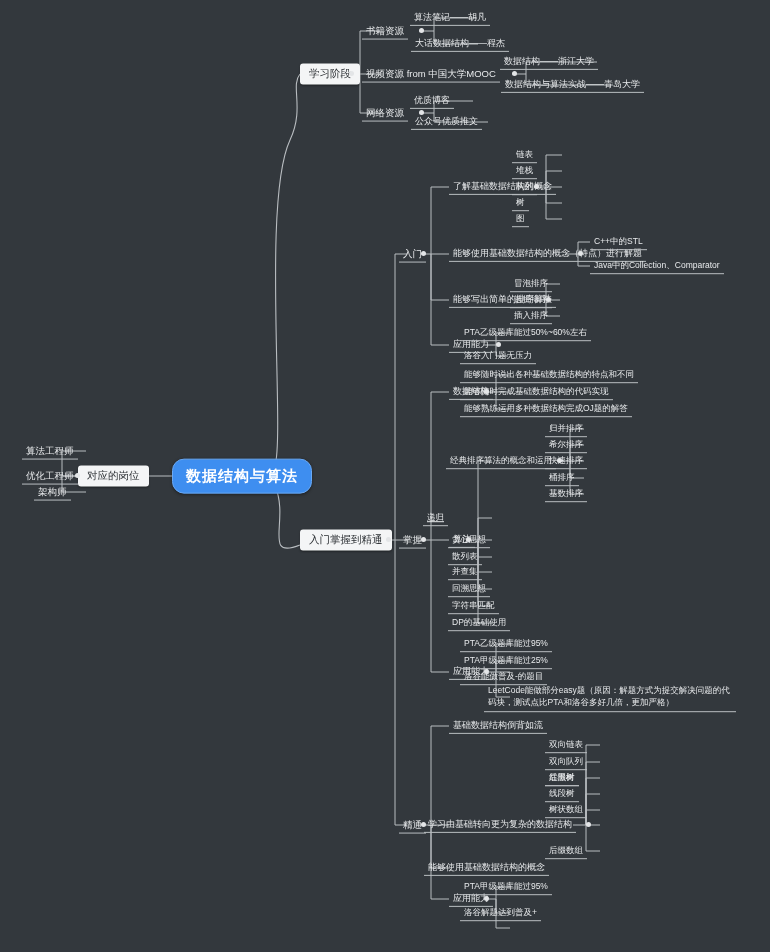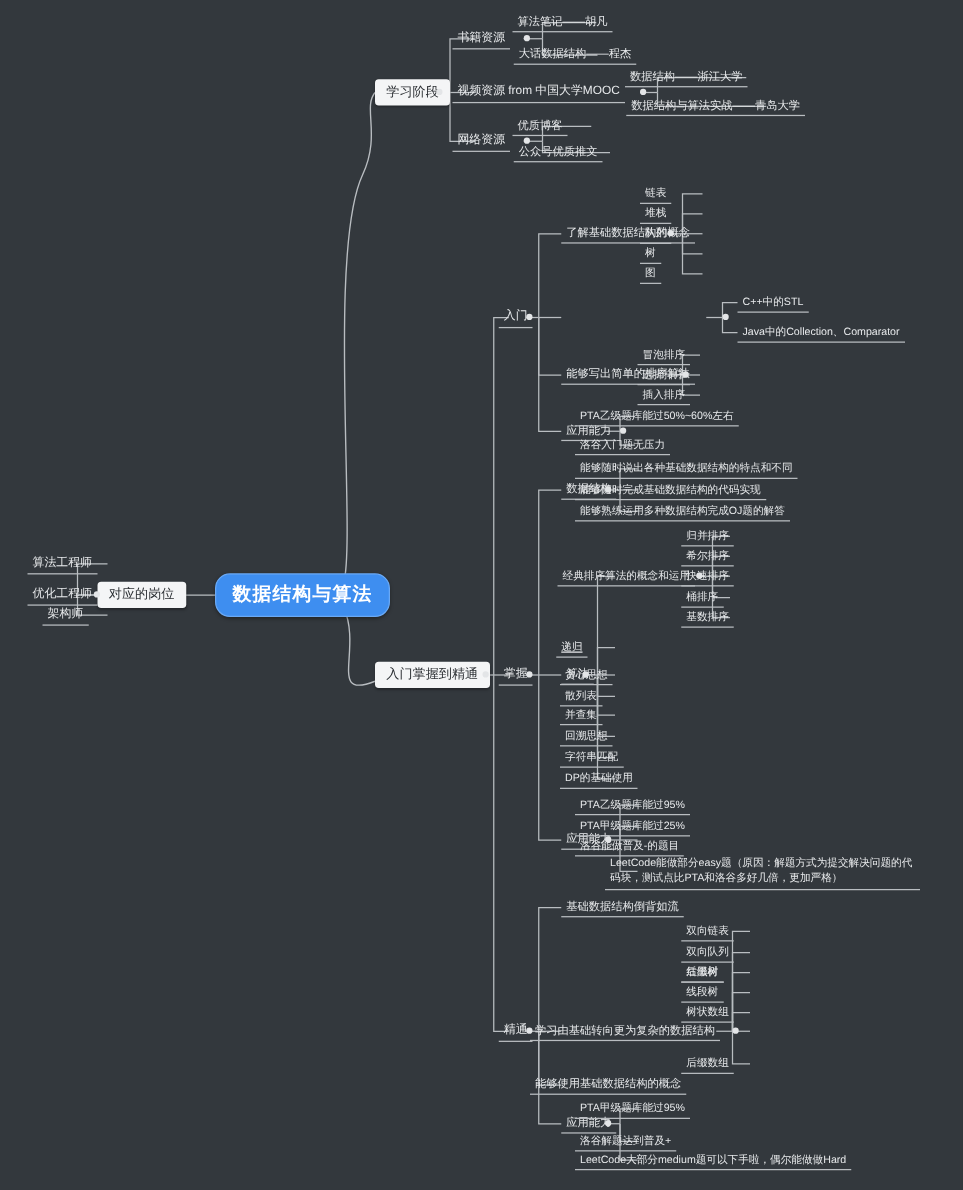--- a/index.html
+++ b/index.html
@@ -230,20 +230,21 @@
   <span class="dot" style="left:424px; top:254px;"></span>
 
   <div class="node n-sub lvl3" style="left:449px; top:187px;">了解基础数据结构的概念</div>
   <span class="dot" style="left:537px; top:187px;"></span>
   <div class="node n-sub leaf" style="left:512px; top:155px;">链表</div>
   <div class="node n-sub leaf" style="left:512px; top:171px;">堆栈</div>
   <div class="node n-sub leaf" style="left:512px; top:187px;">队列</div>
   <div class="node n-sub leaf" style="left:512px; top:203px;">树</div>
   <div class="node n-sub leaf" style="left:512px; top:219px;">图</div>
 
+  <div class="node n-sub lvl3" style="left:449px; top:254px;">能够使用基础数据结构的概念（特点）进行解题</div>
   <span class="dot" style="left:581px; top:254px;"></span>
   <div class="node n-sub leaf" style="left:590px; top:242px;">C++中的STL</div>
   <div class="node n-sub leaf" style="left:590px; top:266px;">Java中的Collection、Comparator</div>
 
   <div class="node n-sub lvl3" style="left:449px; top:300px;">能够写出简单的排序算法</div>
   <span class="dot" style="left:549px; top:300px;"></span>
   <div class="node n-sub leaf" style="left:510px; top:284px;">冒泡排序</div>
   <div class="node n-sub leaf" style="left:510px; top:300px;">选择排序</div>
   <div class="node n-sub leaf" style="left:510px; top:316px;">插入排序</div>
 
@@ -264,21 +265,21 @@
   <div class="node n-sub lvl3" style="left:449px; top:540px;">算法</div>
   <span class="dot" style="left:469px; top:540px;"></span>
   <div class="node n-sub leaf" style="left:446px; top:461px;">经典排序算法的概念和运用</div>
   <span class="dot" style="left:560px; top:461px;"></span>
   <div class="node n-sub leaf" style="left:545px; top:429px;">归并排序</div>
   <div class="node n-sub leaf" style="left:545px; top:445px;">希尔排序</div>
   <div class="node n-sub leaf" style="left:545px; top:461px;">快速排序</div>
   <div class="node n-sub leaf" style="left:545px; top:478px;">桶排序</div>
   <div class="node n-sub leaf" style="left:545px; top:494px;">基数排序</div>
 
-  <div class="node n-sub leaf" style="left:445px; top:518px;text-decoration:underline;">递归</div>
+  <div class="node n-sub leaf" style="left:423px; top:518px;text-decoration:underline;">递归</div>
   <div class="node n-sub leaf" style="left:448px; top:540px;">贪心思想</div>
   <div class="node n-sub leaf" style="left:448px; top:557px;">散列表</div>
   <div class="node n-sub leaf" style="left:448px; top:572px;">并查集</div>
   <div class="node n-sub leaf" style="left:448px; top:589px;">回溯思想</div>
   <div class="node n-sub leaf" style="left:448px; top:606px;">字符串匹配</div>
   <div class="node n-sub leaf" style="left:448px; top:623px;">DP的基础使用</div>
 
   <div class="node n-sub lvl3" style="left:449px; top:672px;">应用能力</div>
   <span class="dot" style="left:487px; top:672px;"></span>
   <div class="node n-sub leaf" style="left:460px; top:644px;">PTA乙级题库能过95%</div>
@@ -300,15 +301,14 @@
   <div class="node n-sub leaf" style="left:545px; top:810px;">树状数组</div>
   <div class="node n-sub leaf" style="left:545px; top:778px;">后缀树</div>
   <div class="node n-sub leaf" style="left:545px; top:851px;">后缀数组</div>
 
   <div class="node n-sub lvl3" style="left:424px; top:868px;">能够使用基础数据结构的概念</div>
 
   <div class="node n-sub lvl3" style="left:449px; top:899px;">应用能力</div>
   <span class="dot" style="left:487px; top:899px;"></span>
   <div class="node n-sub leaf" style="left:460px; top:887px;">PTA甲级题库能过95%</div>
   <div class="node n-sub leaf" style="left:460px; top:913px;">洛谷解题达到普及+</div>
-  <div class="node n-sub leaf" style="left:460px; top:928px;">LeetCode大部分medium题可以下手啦，偶尔能做做Hard</div>
 
 </div>
 
 </body></html>

